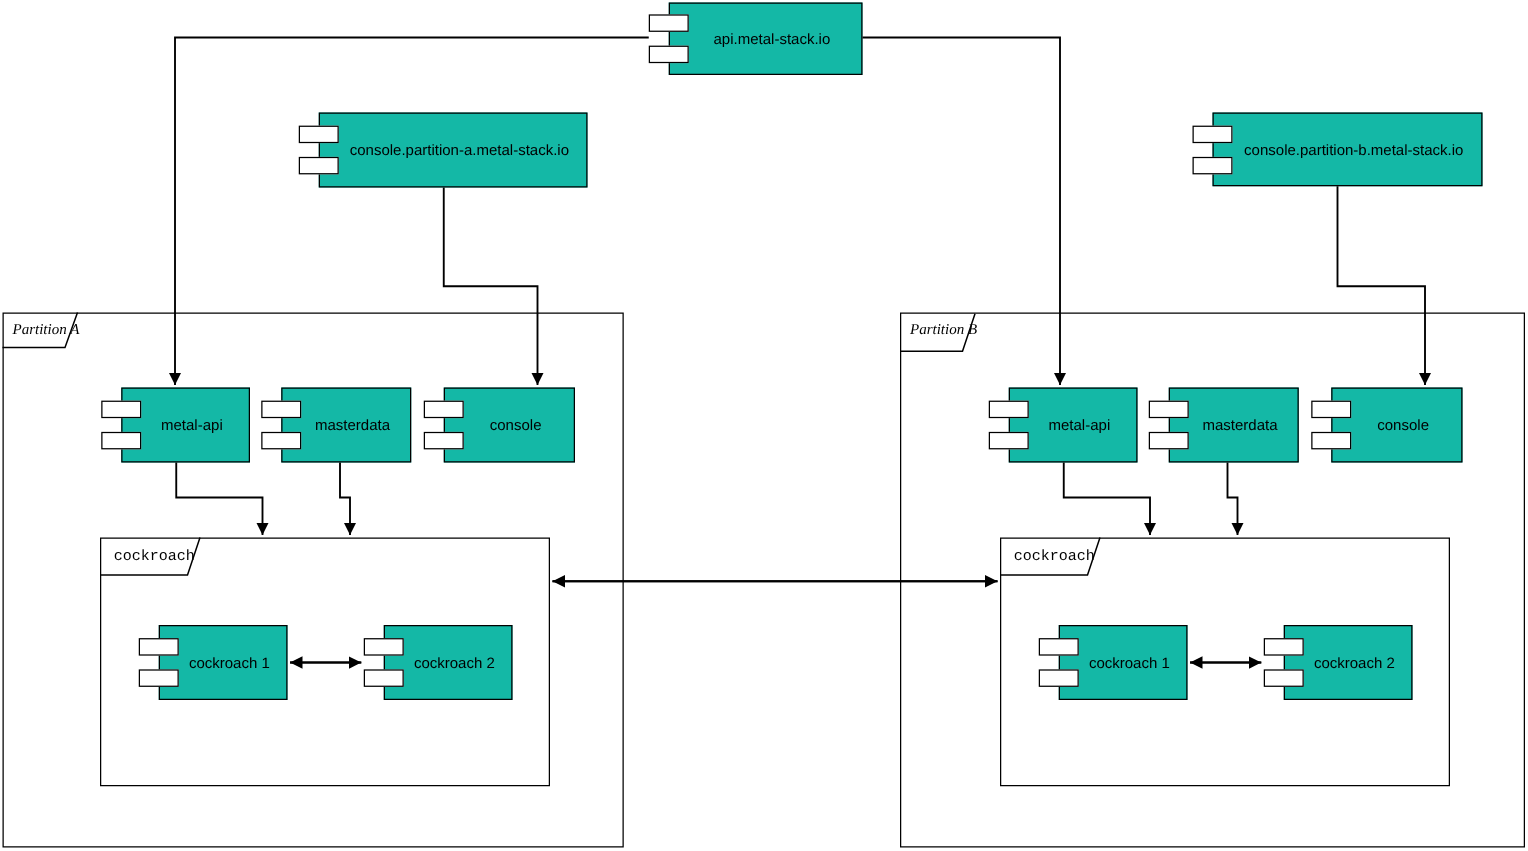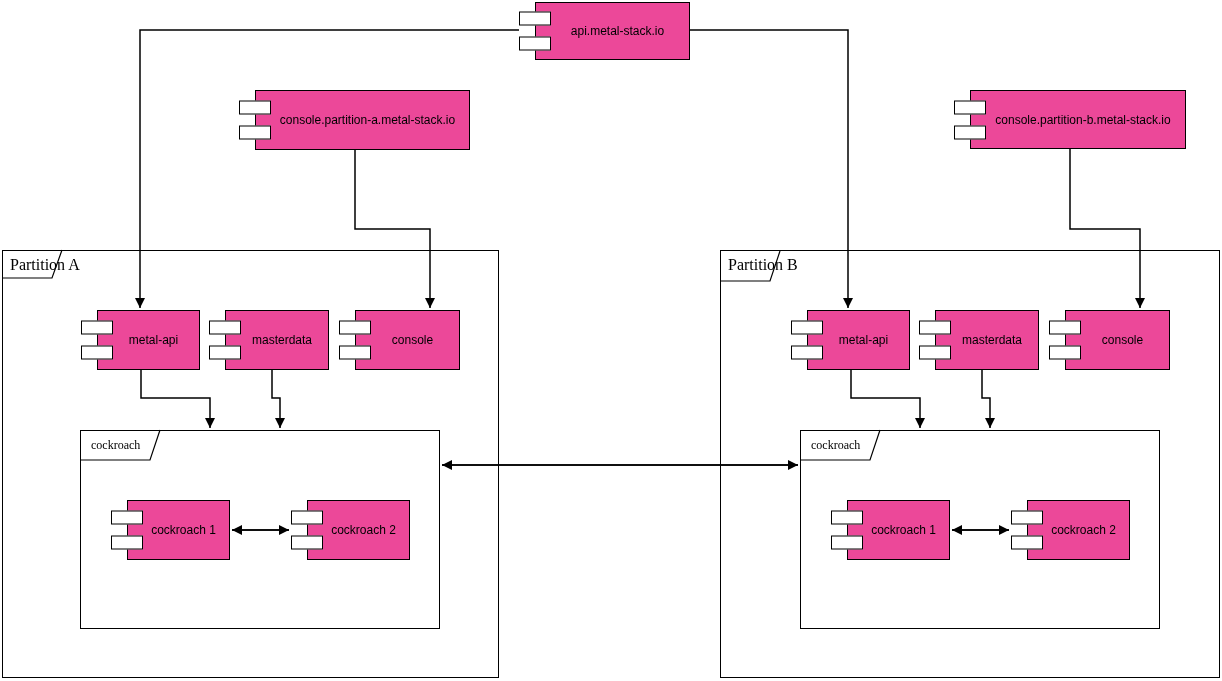--- a/index.html
+++ b/index.html
@@ -6,21 +6,21 @@
   #canvas{
     position:relative;
     width:1222px;height:681px;
     background:#ffffff;
     font-family:"Liberation Sans", sans-serif;
     overflow:hidden;
   }
   
   .comp{
     position:absolute;
-    background:#ec4899;
+    background:#14b8a6;
     border:1.5px solid #000;
     box-sizing:border-box;
     display:flex;
     align-items:center;
     justify-content:center;
     z-index:2;
     text-align:right;
   }
   .comp .clabel{
     font-size:12px;
@@ -55,24 +55,25 @@
     z-index:1;
   }
   .frame-label{
     position:absolute;
     color:#000;
     z-index:2;
     white-space:nowrap;
   }
   .frame-label.serif{
     font-family:"Liberation Serif", serif;
-    font-size:16px;
+    font-size:12px;
+    font-style:italic;
   }
   .frame-label.sans{
-    font-family:Liberation Serif, serif;
+    font-family:Liberation Mono, monospace;
     font-size:12px;
   }
   
   #wires{
     position:absolute;
     left:0;top:0;
     width:1222px;height:681px;
     z-index:4;
     pointer-events:none;
   }

